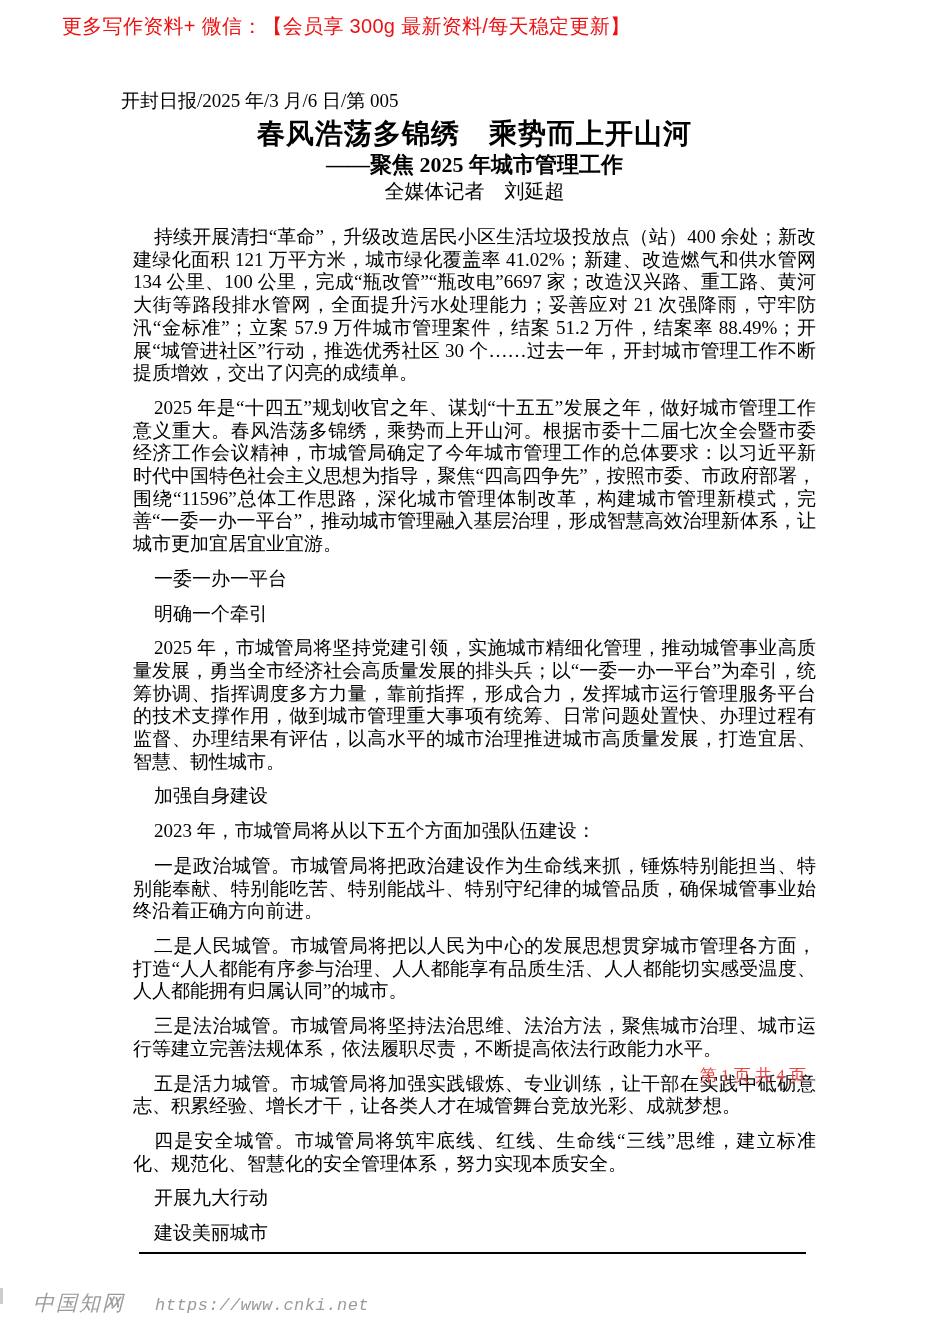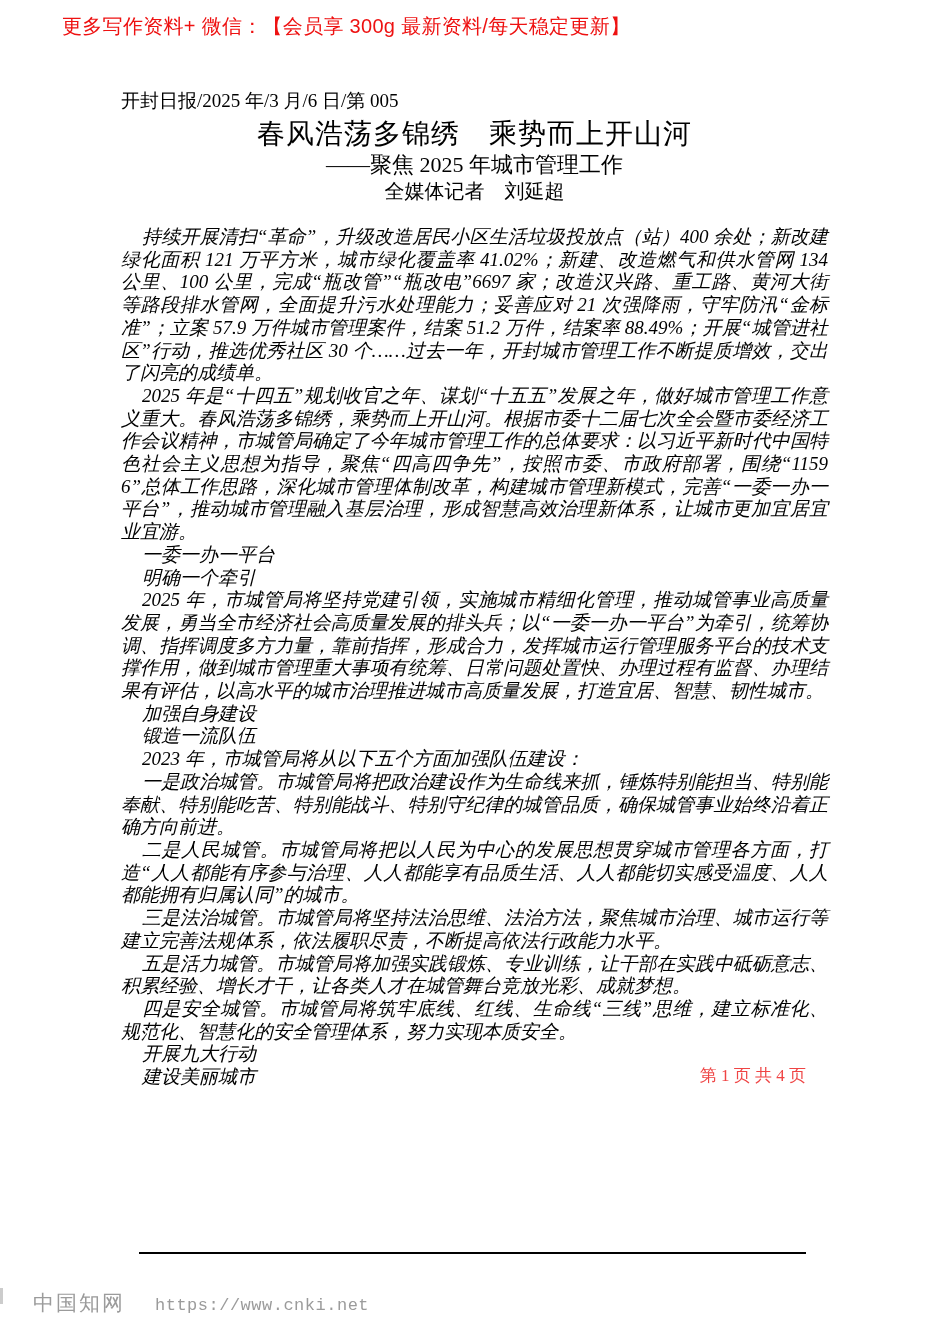--- a/index.html
+++ b/index.html
@@ -34,50 +34,49 @@
     font-size: 19px;
     line-height: 27px;
     color: #000;
   }
   .meta div { white-space: nowrap; }
 
   .title {
     margin-top: 3px;
     text-align: center;
     font-family: "Liberation Sans", sans-serif;
-    font-weight: normal;
+    font-weight: bold;
     font-size: 28px;
     line-height: 33px;
     letter-spacing: 1px;
   }
 
   .subtitle {
     text-align: center;
-    font-weight: normal;
+    font-weight: bold;
     font-size: 22px;
     line-height: 30px;
   }
 
   .byline {
     text-align: center;
     font-size: 20px;
     line-height: 22px;
   }
 
   .body-text {
     margin-top: 24px;
     font-size: 19px;
     line-height: 22.7px;
     text-align: justify;
     word-break: break-all;
   }
   .body-text p {
-    margin: 0;
+    margin: 12px;
     text-indent: 21px;
-    font-style: italic;
   }
 
   .pagination {
     position: absolute;
     left: 121px; top: 1066px;
     width: 685px;
     text-align: right;
     font-size: 17px;
     line-height: 20px;
     color: #ef4444;
@@ -90,20 +89,21 @@
     background: #000;
   }
 
   .footer {
     position: absolute;
     left: 33px; top: 1289px;
     display: flex;
     align-items: baseline;
     gap: 30px;
     color: #9b9b9b;
+    font-style: italic;
   }
   .footer .site-name {
     font-family: "Liberation Serif", serif;
     font-size: 21px;
     letter-spacing: 2px;
   }
   .footer .site-url {
     font-family: "Liberation Mono", "DejaVu Sans Mono", monospace;
     font-size: 17px;
     letter-spacing: 0.5px;
@@ -132,21 +132,20 @@
 
   <div class="byline">全媒体记者　刘延超</div>
 
   <div class="body-text">
       <p>持续开展清扫“革命”，升级改造居民小区生活垃圾投放点（站）400 余处；新改建绿化面积 121 万平方米，城市绿化覆盖率 41.02%；新建、改造燃气和供水管网 134 公里、100 公里，完成“瓶改管”“瓶改电”6697 家；改造汉兴路、重工路、黄河大街等路段排水管网，全面提升污水处理能力；妥善应对 21 次强降雨，守牢防汛“金标准”；立案 57.9 万件城市管理案件，结案 51.2 万件，结案率 88.49%；开展“城管进社区”行动，推选优秀社区 30 个……过去一年，开封城市管理工作不断提质增效，交出了闪亮的成绩单。</p>
       <p>2025 年是“十四五”规划收官之年、谋划“十五五”发展之年，做好城市管理工作意义重大。春风浩荡多锦绣，乘势而上开山河。根据市委十二届七次全会暨市委经济工作会议精神，市城管局确定了今年城市管理工作的总体要求：以习近平新时代中国特色社会主义思想为指导，聚焦“四高四争先”，按照市委、市政府部署，围绕“11596”总体工作思路，深化城市管理体制改革，构建城市管理新模式，完善“一委一办一平台”，推动城市管理融入基层治理，形成智慧高效治理新体系，让城市更加宜居宜业宜游。</p>
       <p>一委一办一平台</p>
       <p>明确一个牵引</p>
       <p>2025 年，市城管局将坚持党建引领，实施城市精细化管理，推动城管事业高质量发展，勇当全市经济社会高质量发展的排头兵；以“一委一办一平台”为牵引，统筹协调、指挥调度多方力量，靠前指挥，形成合力，发挥城市运行管理服务平台的技术支撑作用，做到城市管理重大事项有统筹、日常问题处置快、办理过程有监督、办理结果有评估，以高水平的城市治理推进城市高质量发展，打造宜居、智慧、韧性城市。</p>
       <p>加强自身建设</p>
-      <p>锻造一流队伍</p>
       <p>2023 年，市城管局将从以下五个方面加强队伍建设：</p>
       <p>一是政治城管。市城管局将把政治建设作为生命线来抓，锤炼特别能担当、特别能奉献、特别能吃苦、特别能战斗、特别守纪律的城管品质，确保城管事业始终沿着正确方向前进。</p>
       <p>二是人民城管。市城管局将把以人民为中心的发展思想贯穿城市管理各方面，打造“人人都能有序参与治理、人人都能享有品质生活、人人都能切实感受温度、人人都能拥有归属认同”的城市。</p>
       <p>三是法治城管。市城管局将坚持法治思维、法治方法，聚焦城市治理、城市运行等建立完善法规体系，依法履职尽责，不断提高依法行政能力水平。</p>
       <p>五是活力城管。市城管局将加强实践锻炼、专业训练，让干部在实践中砥砺意志、积累经验、增长才干，让各类人才在城管舞台竞放光彩、成就梦想。</p>
       <p>四是安全城管。市城管局将筑牢底线、红线、生命线“三线”思维，建立标准化、规范化、智慧化的安全管理体系，努力实现本质安全。</p>
       <p>开展九大行动</p>
       <p>建设美丽城市</p>
     </div>
 </div>

